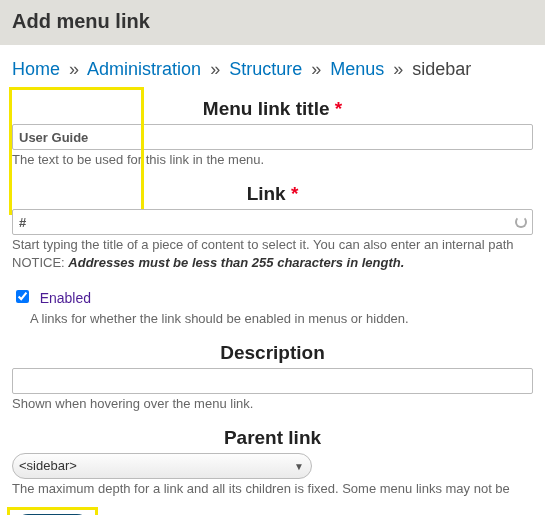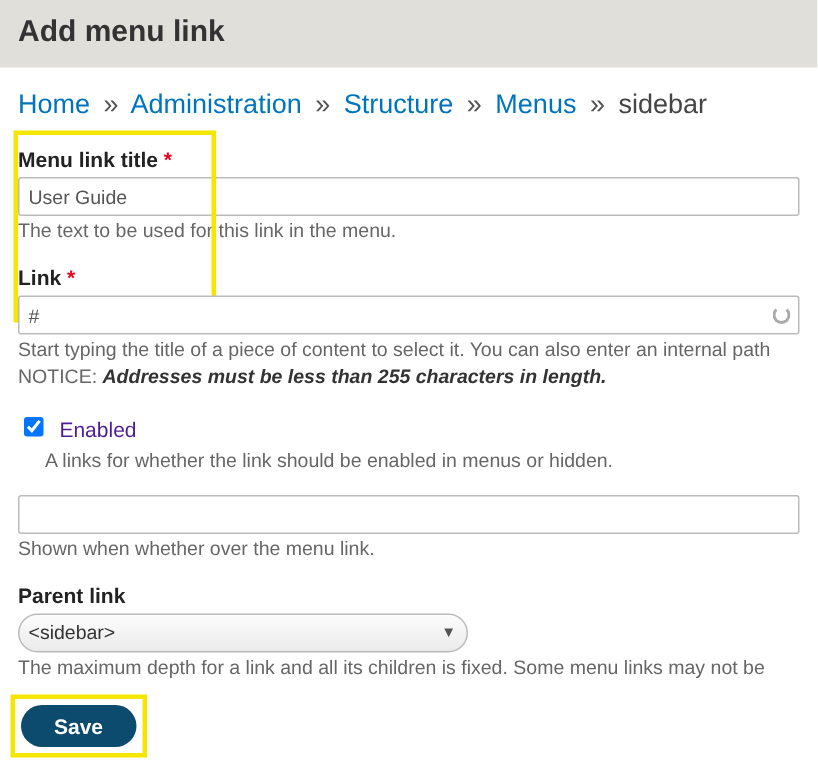--- a/index.html
+++ b/index.html
@@ -38,32 +38,34 @@
   }
   .breadcrumb .current {
     color: #444;
   }
   .form-item { margin-bottom: 14px; }
   .form-label {
     font-weight: bold;
     color: #222;
     display: block;
     margin-bottom: 4px;
-    font-size: 14px;
+    font-size: 19px;
+    text-align: center;
   }
   .required-mark { color: #e02; font-weight: bold; }
   input[type=text].text-input {
     width: 100%;
     padding: 4px 6px;
     font-size: 13px;
     border: 1px solid #bbb;
     border-radius: 2px;
     background: #fff;
     color: #555;
     height: 26px;
+    font-weight: bold;
   }
   .link-input-wrap {
     position: relative;
     width: 100%;
   }
   .link-input-wrap .spinner {
     position: absolute;
     right: 6px;
     top: 50%;
     transform: translateY(-50%);
@@ -184,22 +186,23 @@
 
   <div class="form-item">
     <div class="enabled-row">
       <input type="checkbox" checked="" style="">
       <label>Enabled</label>
     </div>
     <div class="description" style="margin-left:18px;">A links for whether the link should be enabled in menus or hidden.</div>
   </div>
 
   <div class="form-item">
+    <label class="form-label">Description</label>
     <input type="text" class="text-input" value="" style="">
-    <div class="description">Shown when whether over the menu link.</div>
+    <div class="description">Shown when hovering over the menu link.</div>
   </div>
 
   <div class="form-item">
     <label class="form-label">Parent link</label>
     <div class="select-wrap">
       <select>
         <option>&lt;sidebar&gt;</option>
       </select>
       <span class="chevron">▼</span>
     </div>

